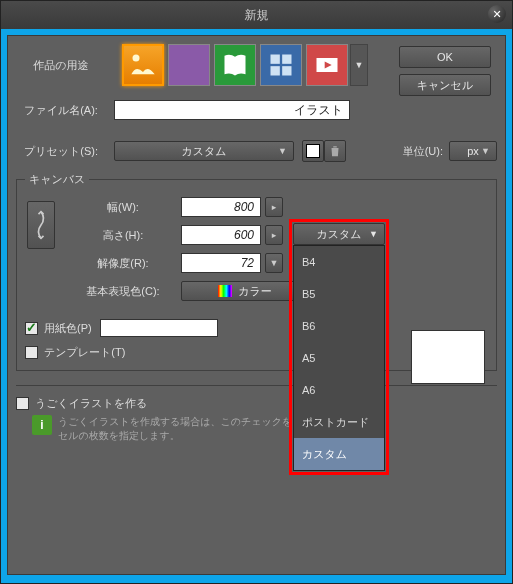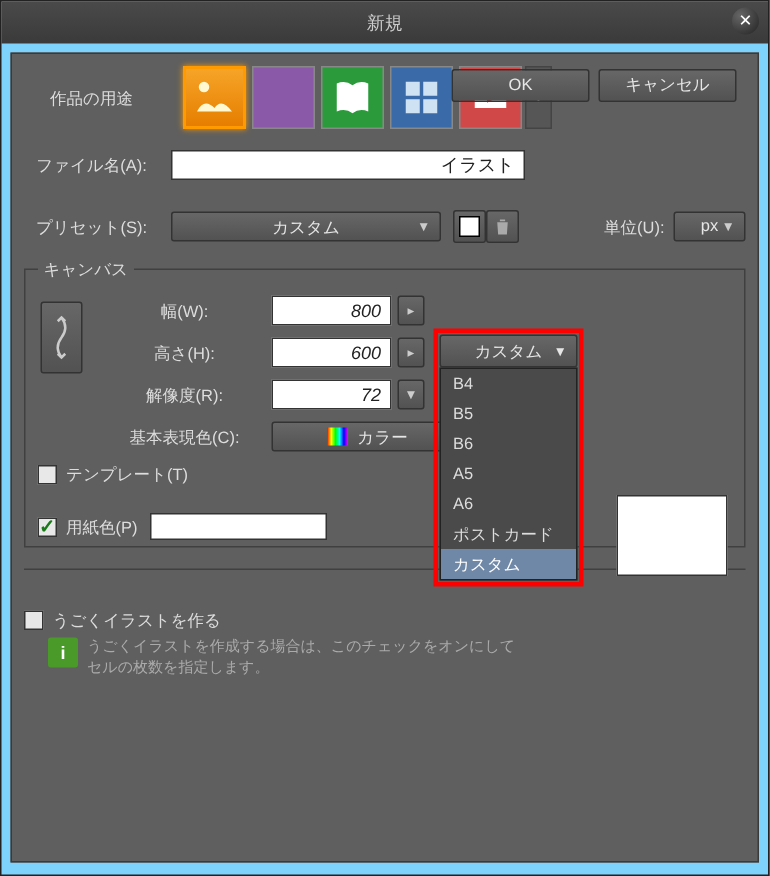--- a/index.html
+++ b/index.html
@@ -1,38 +1,38 @@
 <!DOCTYPE html>
 <html><head>
 <meta charset="utf-8">
 <style>
 * { box-sizing: border-box; margin: 0; padding: 0; font-family: "MS PGothic", sans-serif; }
 body { background: #333; width: 513px; height: 584px; overflow: hidden; }
-.dialog { width: 513px; height: 584px; background: #7dd3fc; border: 1px solid #222; position: relative; }
+.dialog { width: 513px; height: 584px; background: #0ea5e9; border: 1px solid #222; position: relative; }
 .titlebar { height: 28px; background: linear-gradient(#4a4a4a,#3a3a3a); color: #ccc; font-size: 12px; text-align: center; line-height: 28px; position: relative; }
 .close-btn { position: absolute; right: 6px; top: 4px; width: 18px; height: 18px; border-radius: 50%; background: radial-gradient(circle at 30% 30%, #666, #222); color: #fff; font-size: 11px; line-height: 18px; cursor: pointer; }
 .inner { border: 1px solid #3a3a3a; margin: 6px; background: #5f5f5f; padding: 8px; height: 540px; position: relative; }
 
 .row { display: flex; align-items: center; margin-bottom: 8px; font-size: 11px; color: #ddd; }
 .row label { width: 90px; text-align: center; margin-right: 8px; }
 
 .purpose-row { display: flex; align-items: center; }
 .purpose-icons { display: flex; gap: 4px; margin-left: 8px; }
 .picon { width: 42px; height: 42px; border: 1px solid #888; display: flex; align-items: center; justify-content: center; cursor: pointer; }
 .picon.selected { border: 2px solid #ff9a00; box-shadow: 0 0 4px #ff9a00; }
 .pi-orange { background: linear-gradient(#f6a428,#e67e00); }
 .pi-purple { background: #8a5aa8; display: grid; grid-template-columns: 1fr 1fr; grid-template-rows: 1fr 1fr; gap: 2px; padding: 4px; }
 .pi-purple div { background: #b990d0; }
 .pi-green { background: #2a9a3a; }
 .pi-blue { background: #3a6aa8; }
 .pi-red { background: #d04848; }
 
 .drop-arrow { width: 18px; height: 42px; background: #565656; border: 1px solid #444; margin-left: 2px; display: flex; align-items: center; justify-content: center; cursor: pointer; color: #ddd; font-size: 9px; }
 
-.btn-col { position: absolute; right: 14px; top: 10px; display: flex; gap: 6px; }
+.btn-col { position: absolute; right: 14px; top: 10px; display: flex; flex-direction: column; gap: 6px; }
 .btn { width: 92px; height: 22px; background: linear-gradient(#676767,#525252); border: 1px solid #333; color: #e6e6e6; font-size: 11px; cursor: pointer; text-align: center; line-height: 20px; border-radius: 2px; }
 
 .text-input { height: 20px; background: #fff; border: 1px solid #333; padding: 0 6px; font-size: 12px; color: #222; text-align: right; }
 .text-input.narrow { width: 80px; font-style: italic; }
 .filename { width: 236px; }
 
 .select { height: 20px; background: linear-gradient(#676767,#525252); border: 1px solid #333; color: #e6e6e6; font-size: 11px; display: flex; align-items: center; justify-content: center; position: relative; cursor: pointer; border-radius: 2px; }
 .select .arrow { position: absolute; right: 6px; font-size: 9px; color: #ccc; }
 .preset-select { width: 180px; }
 
@@ -48,21 +48,21 @@
 .canvas-rows { margin-left: 48px; }
 .canvas-rows .row label { width: 100px; }
 
 .updown { width: 18px; height: 20px; background: linear-gradient(#676767,#525252); border: 1px solid #333; display: flex; align-items: center; justify-content: center; font-size: 9px; color: #ccc; cursor: pointer; border-radius: 2px; }
 
 .dropdown-wrap { position: absolute; left: 292px; top: 222px; width: 92px; z-index: 10; }
 .dropdown-wrap .hilite { border: 3px solid #f00; position: absolute; left: -4px; top: -4px; right: -4px; bottom: -4px; pointer-events: none; }
 .dd-head { height: 22px; background: linear-gradient(#676767,#525252); border: 1px solid #333; color: #e6e6e6; font-size: 11px; display: flex; align-items: center; justify-content: center; position: relative; border-radius: 2px; cursor: pointer; }
 .dd-head .arrow { position: absolute; right: 6px; font-size: 9px; }
 .dd-list { background: #4a4a4a; border: 1px solid #222; }
-.dd-item { height: 20px; padding: 4px 8px; font-size: 11px; color: #ddd; display: flex; align-items: center; cursor: pointer; }
+.dd-item { height: 20px; padding: 16px 8px; font-size: 11px; color: #ddd; display: flex; align-items: center; cursor: pointer; }
 .dd-item.sel { background: #7088a8; color: #fff; }
 
 .preview { width: 74px; height: 54px; background: #fff; position: absolute; right: 20px; top: 294px; border: 1px solid #333; }
 
 .color-select { width: 128px; height: 20px; }
 .color-swatch { width: 14px; height: 12px; background: linear-gradient(90deg,#f00,#ff0,#0f0,#0ff,#00f,#f0f); margin-right: 6px; }
 
 .chk-row { margin-top: 18px; display: flex; align-items: center; font-size: 11px; color: #ddd; }
 .chk { width: 13px; height: 13px; border: 1px solid #333; background: #e8e8e8; margin-right: 6px; cursor: pointer; position: relative; }
 .chk.checked::after { content: "✓"; color: #1a7a1a; position: absolute; left: 0; top: -3px; font-size: 13px; font-weight: bold; }
@@ -181,33 +181,33 @@
         <div class="row">
           <label>基本表現色(C):</label>
           <div class="select color-select">
             <div class="color-swatch"></div>
             <span>カラー</span>
               <span class="arrow">▼</span>
           </div>
         </div>
       </div>
 
-      <div class="chk-row" style="margin-top:8px;margin-bottom:6px;">
-        <div class="chk"></div>
-        <span>テンプレート(T)</span>
-      </div>
       <div class="chk-row">
         <div class="chk checked"></div>
         <span>用紙色(P)</span>
         <div class="swatch-box"></div>
       </div>
+      <div class="chk-row" style="margin-top:8px;margin-bottom:6px;">
+        <div class="chk"></div>
+        <span>テンプレート(T)</span>
+      </div>
     </fieldset>
 
     <div class="anim-section">
-      <div class="chk-row" style="margin-top:20px;">
+      <div class="chk-row" style="margin-top:4px;">
         <div class="chk"></div>
         <span>うごくイラストを作る</span>
       </div>
       <div class="anim-note">
         <div class="info-icon">i</div>
         <span style="white-space:pre-line">うごくイラストを作成する場合は、このチェックをオンにして
 セルの枚数を指定します。</span>
       </div>
     </div>
 

